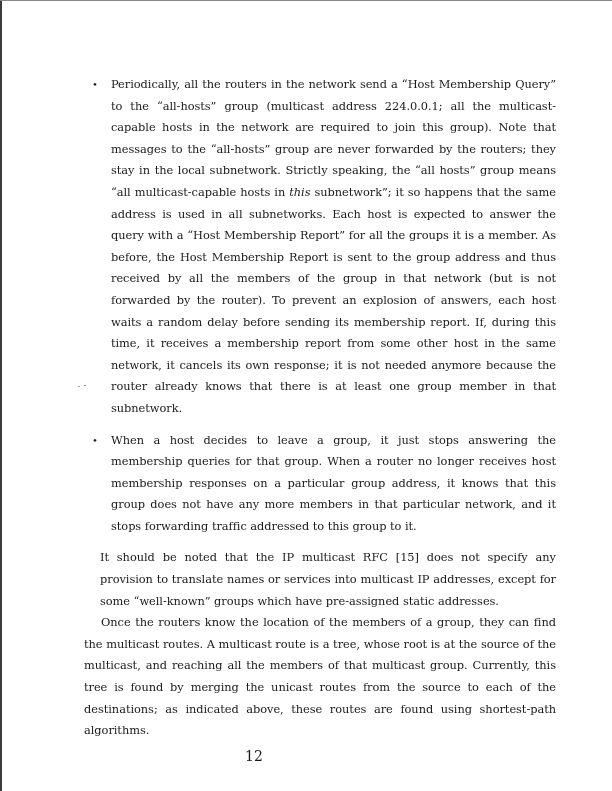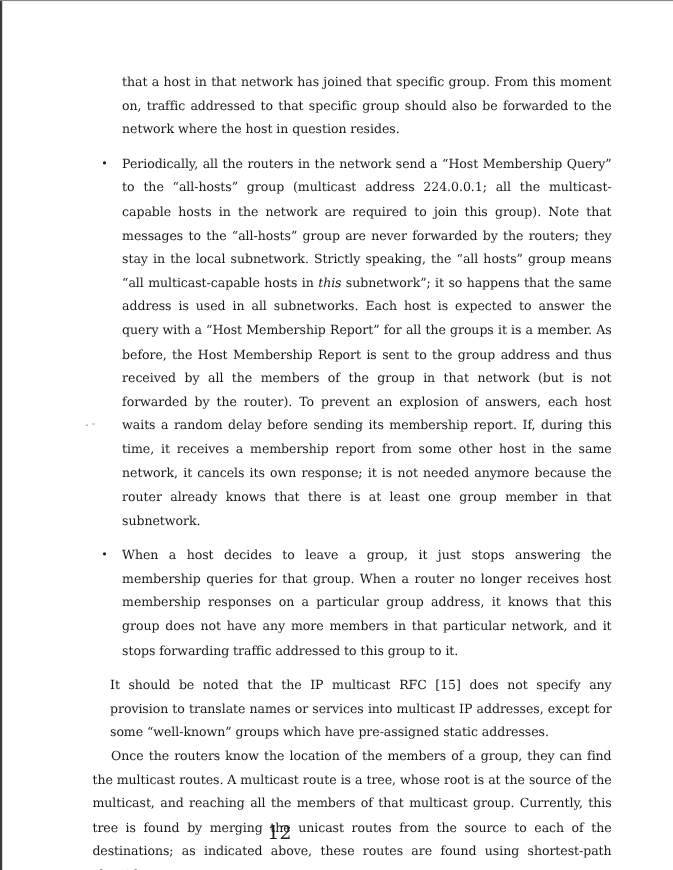--- a/index.html
+++ b/index.html
@@ -64,21 +64,21 @@
     }
     .first-indent {
       text-indent: 17px;
     }
     .page-number {
       position: absolute;
       top: 748px;
       left: 0;
       width: 508px;
       text-align: center;
-      font-size: 17px;
+      font-size: 14px;
       font-family: "DejaVu Serif", "Liberation Serif", serif;
     }
     .stray-mark {
       position: absolute;
       left: 78px;
       top: 386px;
       width: 2px;
       height: 1px;
       background: #9a9a9a;
     }
@@ -94,21 +94,20 @@
   </style>
 </head>
 <body>
 
 <div class="scan-edge-left"></div>
 <div class="scan-edge-top"></div>
 <div class="stray-mark"></div>
 <div class="stray-mark-2"></div>
 
 <div class="page">
-  <p class="para indented">that a host in that network has joined that specific group. From this moment on, traffic addressed to that specific group should also be forwarded to the network where the host in question resides.</p>
 
   <div class="bullet-item">
     <span class="bullet">•</span>
     <p class="para"><span>Periodically, all the routers in the network send a “Host Membership Query” to the “all-hosts” group (multicast address 224.0.0.1; all the multicast-capable hosts in the network are required to join this group). Note that messages to the “all-hosts” group are never forwarded by the routers; they stay in the local subnetwork. Strictly speaking, the “all hosts” group means “all multicast-capable hosts in </span><em>this</em><span> subnetwork”; it so happens that the same address is used in all subnetworks. Each host is expected to answer the query with a “Host Membership Report” for all the groups it is a member. As before, the Host Membership Report is sent to the group address and thus received by all the members of the group in that network (but is not forwarded by the router). To prevent an explosion of answers, each host waits a random delay before sending its membership report. If, during this time, it receives a membership report from some other host in the same network, it cancels its own response; it is not needed anymore because the router already knows that there is at least one group member in that subnetwork.</span></p>
   </div>
 
   <div class="bullet-item">
     <span class="bullet">•</span>
     <p class="para">When a host decides to leave a group, it just stops answering the membership queries for that group. When a router no longer receives host membership responses on a particular group address, it knows that this group does not have any more members in that particular network, and it stops forwarding traffic addressed to this group to it.</p>
   </div>

